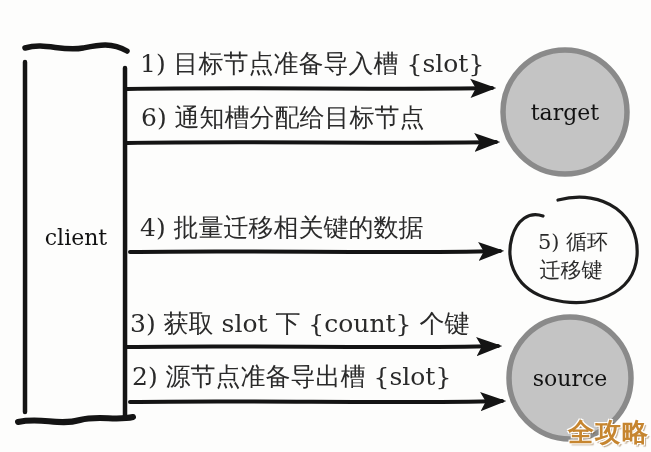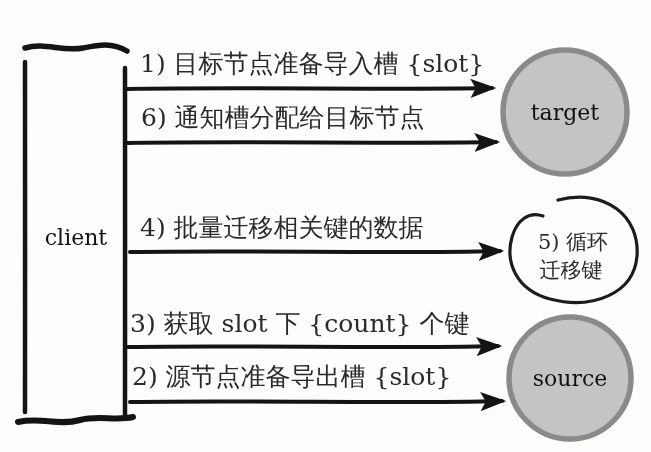--- a/index.html
+++ b/index.html
@@ -69,13 +69,14 @@
       <path d="M 130 402 C 260 400, 395 404, 502 401" marker-end="url(#arrow)"></path>
     </g>
 
     <text x="140" y="72" class="msg-label">1) 目标节点准备导入槽 {slot}</text>
     <text x="141" y="126" class="msg-label">6) 通知槽分配给目标节点</text>
     <text x="140" y="236" class="msg-label">4) 批量迁移相关键的数据</text>
     <text x="130" y="332" class="msg-label">3) 获取 slot 下 {count} 个键</text>
     <text x="132" y="385" class="msg-label">2) 源节点准备导出槽 {slot}</text>
   </svg>
 
+  <div class="watermark">全攻略</div>
 </div>
 
 </body></html>

